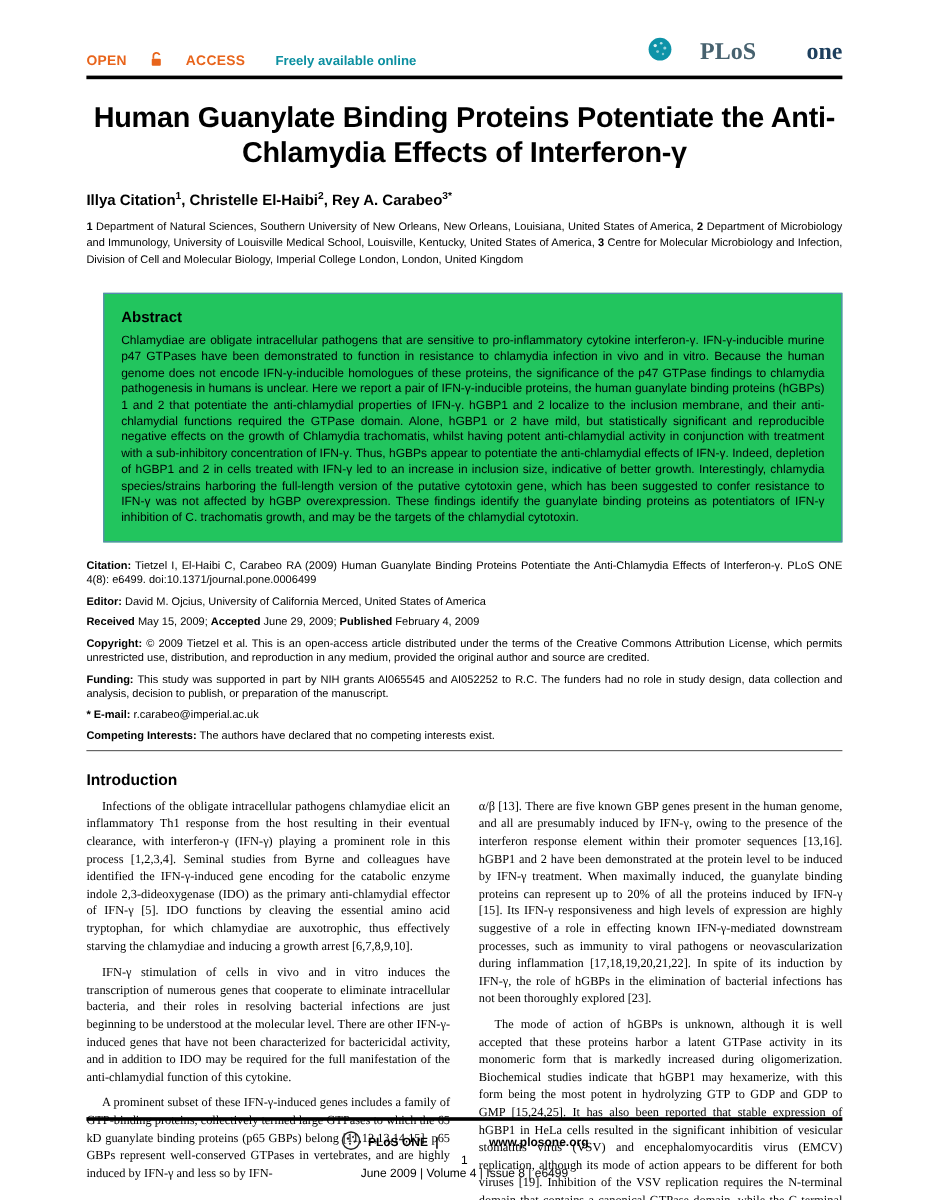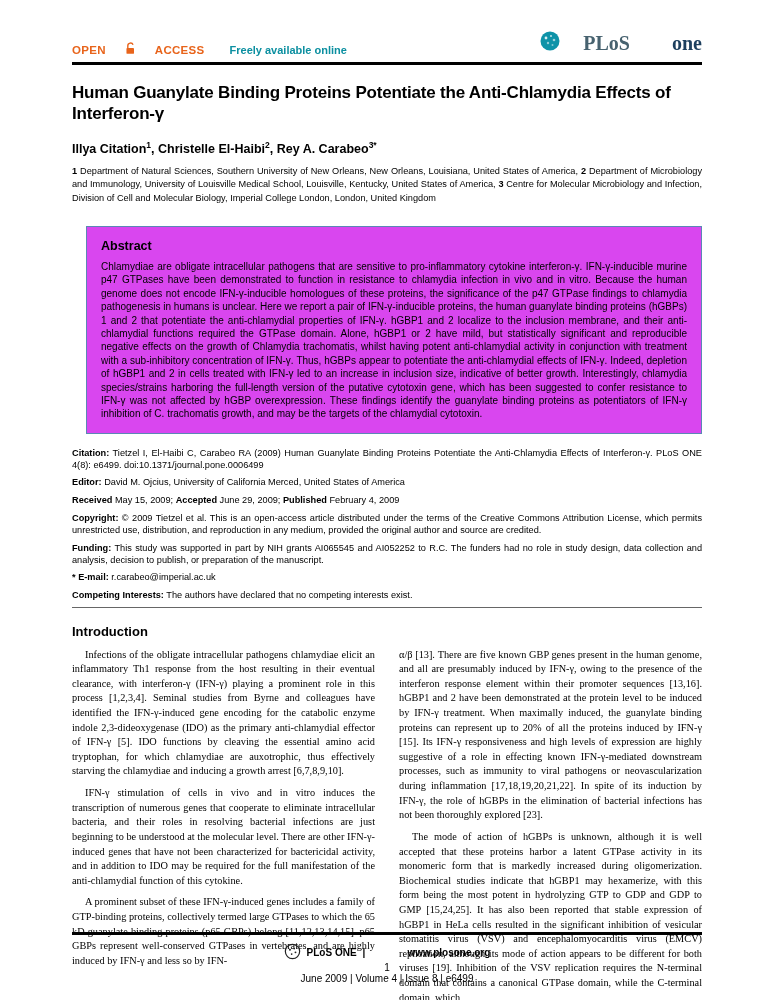--- a/index.html
+++ b/index.html
@@ -14,28 +14,28 @@
   .header { display:flex; justify-content:space-between; align-items:flex-end; }
   .oa { display:flex; align-items:flex-end; gap:18px; font-weight:bold; }
   .oa-open, .oa-access { color:#e8641b; font-size:11.5px; letter-spacing:.3px; }
   .oa-free { color:#0b8fa0; font-size:11px; margin-left:7px; }
   .lock { display:inline-flex; align-items:center; }
   .plos-logo { display:flex; align-items:center; gap:22px; }
   .plos-word { color:#47626f; font-size:20px; font-weight:bold; font-family:"Liberation Serif", serif; }
   .one-word  { color:#1d3f5e; font-size:20px; font-weight:bold; font-family:"Liberation Serif", serif; margin-left:20px; }
   .rule-top { border-top:3px solid #000; margin-top:6px; }
   
-  h1.title { font-size:17px; line-height:1.22; font-weight:bold; margin:18px 0 0 0; letter-spacing:-0.2px; }
+  h1.title { font-size:24px; line-height:1.22; font-weight:bold; margin:18px 0 0 0; letter-spacing:-0.2px;text-align:center; }
   .authors { margin:15px 0 0 0; font-size:12.5px; font-weight:bold; }
   .authors sup { font-size:8.5px; }
   .affils { margin:9px 0 0 0; font-size:9.2px; line-height:1.5; text-align:justify; }
   .affils b { font-weight:bold; }
   
   .abstract {
-    margin:20px 0 0 14px; background:#d946ef; border:1px solid #5c87b5;
+    margin:20px 0 0 14px; background:#22c55e; border:1px solid #5c87b5;
     padding:12px 14px;
   }
   .abstract h2 { font-size:12.5px; margin:0 0 7px 0; font-weight:bold; }
   .abstract p { font-size:10px; line-height:1.34; margin:0; text-align:justify; }
   
   .meta { margin-top:13px; font-size:9.2px; line-height:1.32; }
   .meta p { margin:0 0 5.5px 0; text-align:justify; }
   .meta b { font-weight:bold; }
   .sep-rule { border-top:1px solid #666; margin-top:4px; }
   

